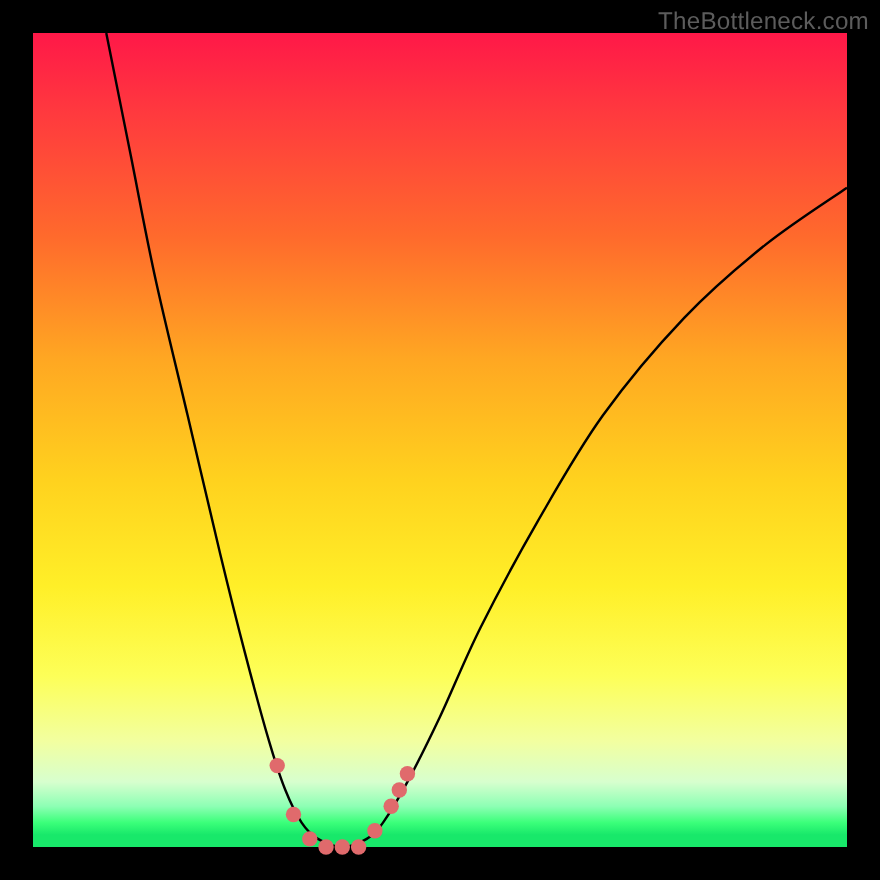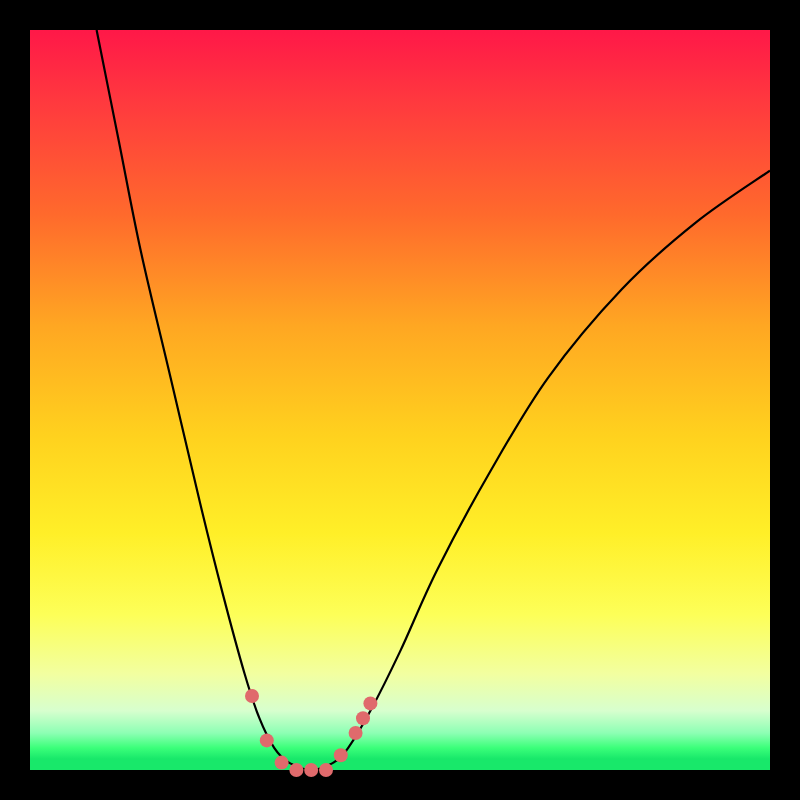--- a/index.html
+++ b/index.html
@@ -84,13 +84,14 @@
           <circle cx="266.4" cy="740" r="7" class="marker"></circle>
           <circle cx="281.2" cy="740" r="7" class="marker"></circle>
           <circle cx="296" cy="740" r="7" class="marker"></circle>
           <circle cx="310.8" cy="725.2" r="7" class="marker"></circle>
           <circle cx="325.6" cy="703" r="7" class="marker"></circle>
           <circle cx="333" cy="688.2" r="7" class="marker"></circle>
           <circle cx="340.40000000000003" cy="673.4" r="7" class="marker"></circle>
         </g>
     </svg>
   </div>
+  <div class="watermark">TheBottleneck.com</div>
 </div>
 
 </body></html>

